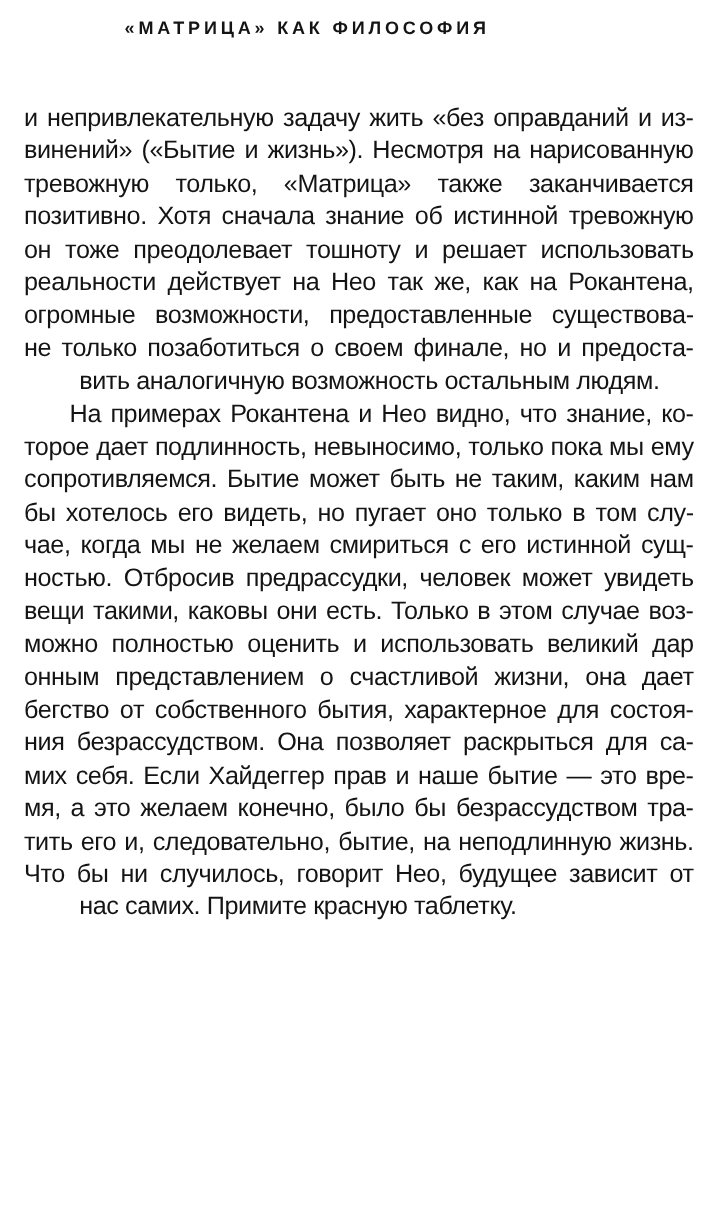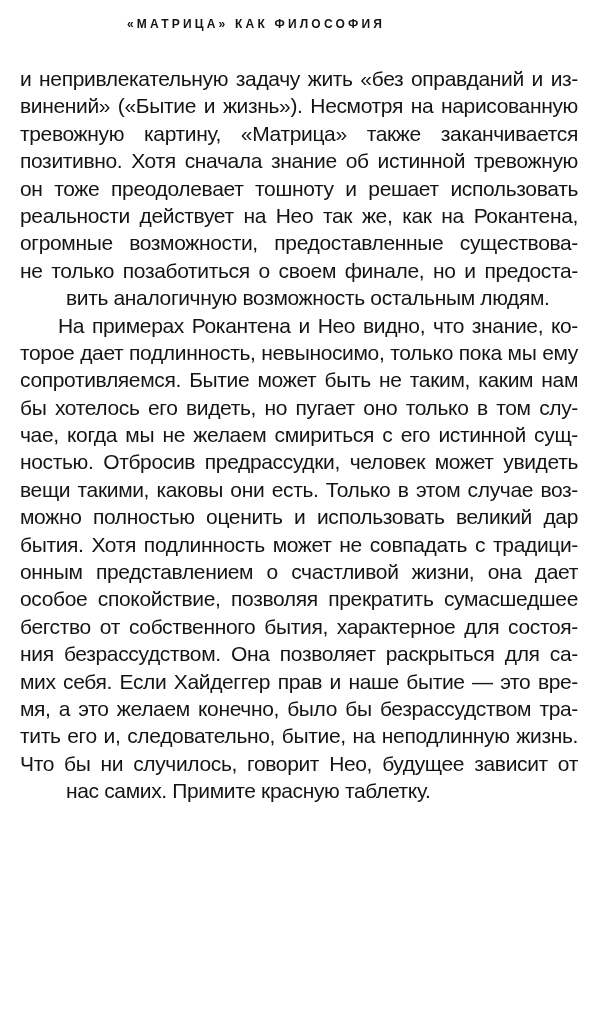--- a/index.html
+++ b/index.html
@@ -15,27 +15,27 @@
       color: #141414;
     }
     .running-header {
       position: absolute;
       top: 14px;
       left: 0;
       width: 512px;
       text-align: center;
       font-family: "Liberation Sans", sans-serif;
       font-weight: bold;
-      font-size: 12px;
+      font-size: 15px;
       letter-spacing: 3.2px;
       line-height: 20px;
     }
     .body-text {
       position: absolute;
-      top: 65px;
+      top: 85px;
       left: 20px;
       width: 558px;
       font-family: "Liberation Sans", sans-serif;
       font-size: 21px;
       line-height: 27.4px;
       letter-spacing: -0.35px;
     }
     .line {
       display: block;
       height: 27.4px;
@@ -53,40 +53,38 @@
   </style>
 </head>
 <body>
 
 <div class="running-header">«МАТРИЦА» КАК ФИЛОСОФИЯ</div>
 
 <div class="body-text">
   <div class="paragraph">
     <span class="line">и непривлекательную задачу жить «без оправданий и из-</span>
     <span class="line">винений» («Бытие и жизнь»). Несмотря на нарисованную</span>
-    <span class="line">тревожную картину, «Матрица» также заканчивается</span>
+    <span class="line">тревожную только, «Матрица» также заканчивается</span>
     <span class="line">позитивно. Хотя сначала знание об истинной тревожную</span>
     <span class="line">он тоже преодолевает тошноту и решает использовать</span>
     <span class="line">реальности действует на Нео так же, как на Рокантена,</span>
     <span class="line">огромные возможности, предоставленные существова-</span>
     <span class="line">не только позаботиться о своем финале, но и предоста-</span>
     <span class="line last">вить аналогичную возможность остальным людям.</span>
   </div>
   <div class="paragraph">
     <span class="line indent">На примерах Рокантена и Нео видно, что знание, ко-</span>
     <span class="line">торое дает подлинность, невыносимо, только пока мы ему</span>
     <span class="line">сопротивляемся. Бытие может быть не таким, каким нам</span>
     <span class="line">бы хотелось его видеть, но пугает оно только в том слу-</span>
     <span class="line">чае, когда мы не желаем смириться с его истинной сущ-</span>
     <span class="line">ностью. Отбросив предрассудки, человек может увидеть</span>
     <span class="line">вещи такими, каковы они есть. Только в этом случае воз-</span>
     <span class="line">можно полностью оценить и использовать великий дар</span>
-    <span class="line">бытия. Хотя подлинность может не совпадать с традици-</span>
     <span class="line">онным представлением о счастливой жизни, она дает</span>
-    <span class="line">особое спокойствие, позволяя прекратить сумасшедшее</span>
     <span class="line">бегство от собственного бытия, характерное для состоя-</span>
     <span class="line">ния безрассудством. Она позволяет раскрыться для са-</span>
     <span class="line">мих себя. Если Хайдеггер прав и наше бытие — это вре-</span>
     <span class="line">мя, а это желаем конечно, было бы безрассудством тра-</span>
     <span class="line">тить его и, следовательно, бытие, на неподлинную жизнь.</span>
     <span class="line">Что бы ни случилось, говорит Нео, будущее зависит от</span>
     <span class="line last">нас самих. Примите красную таблетку.</span>
   </div>
 </div>
 

